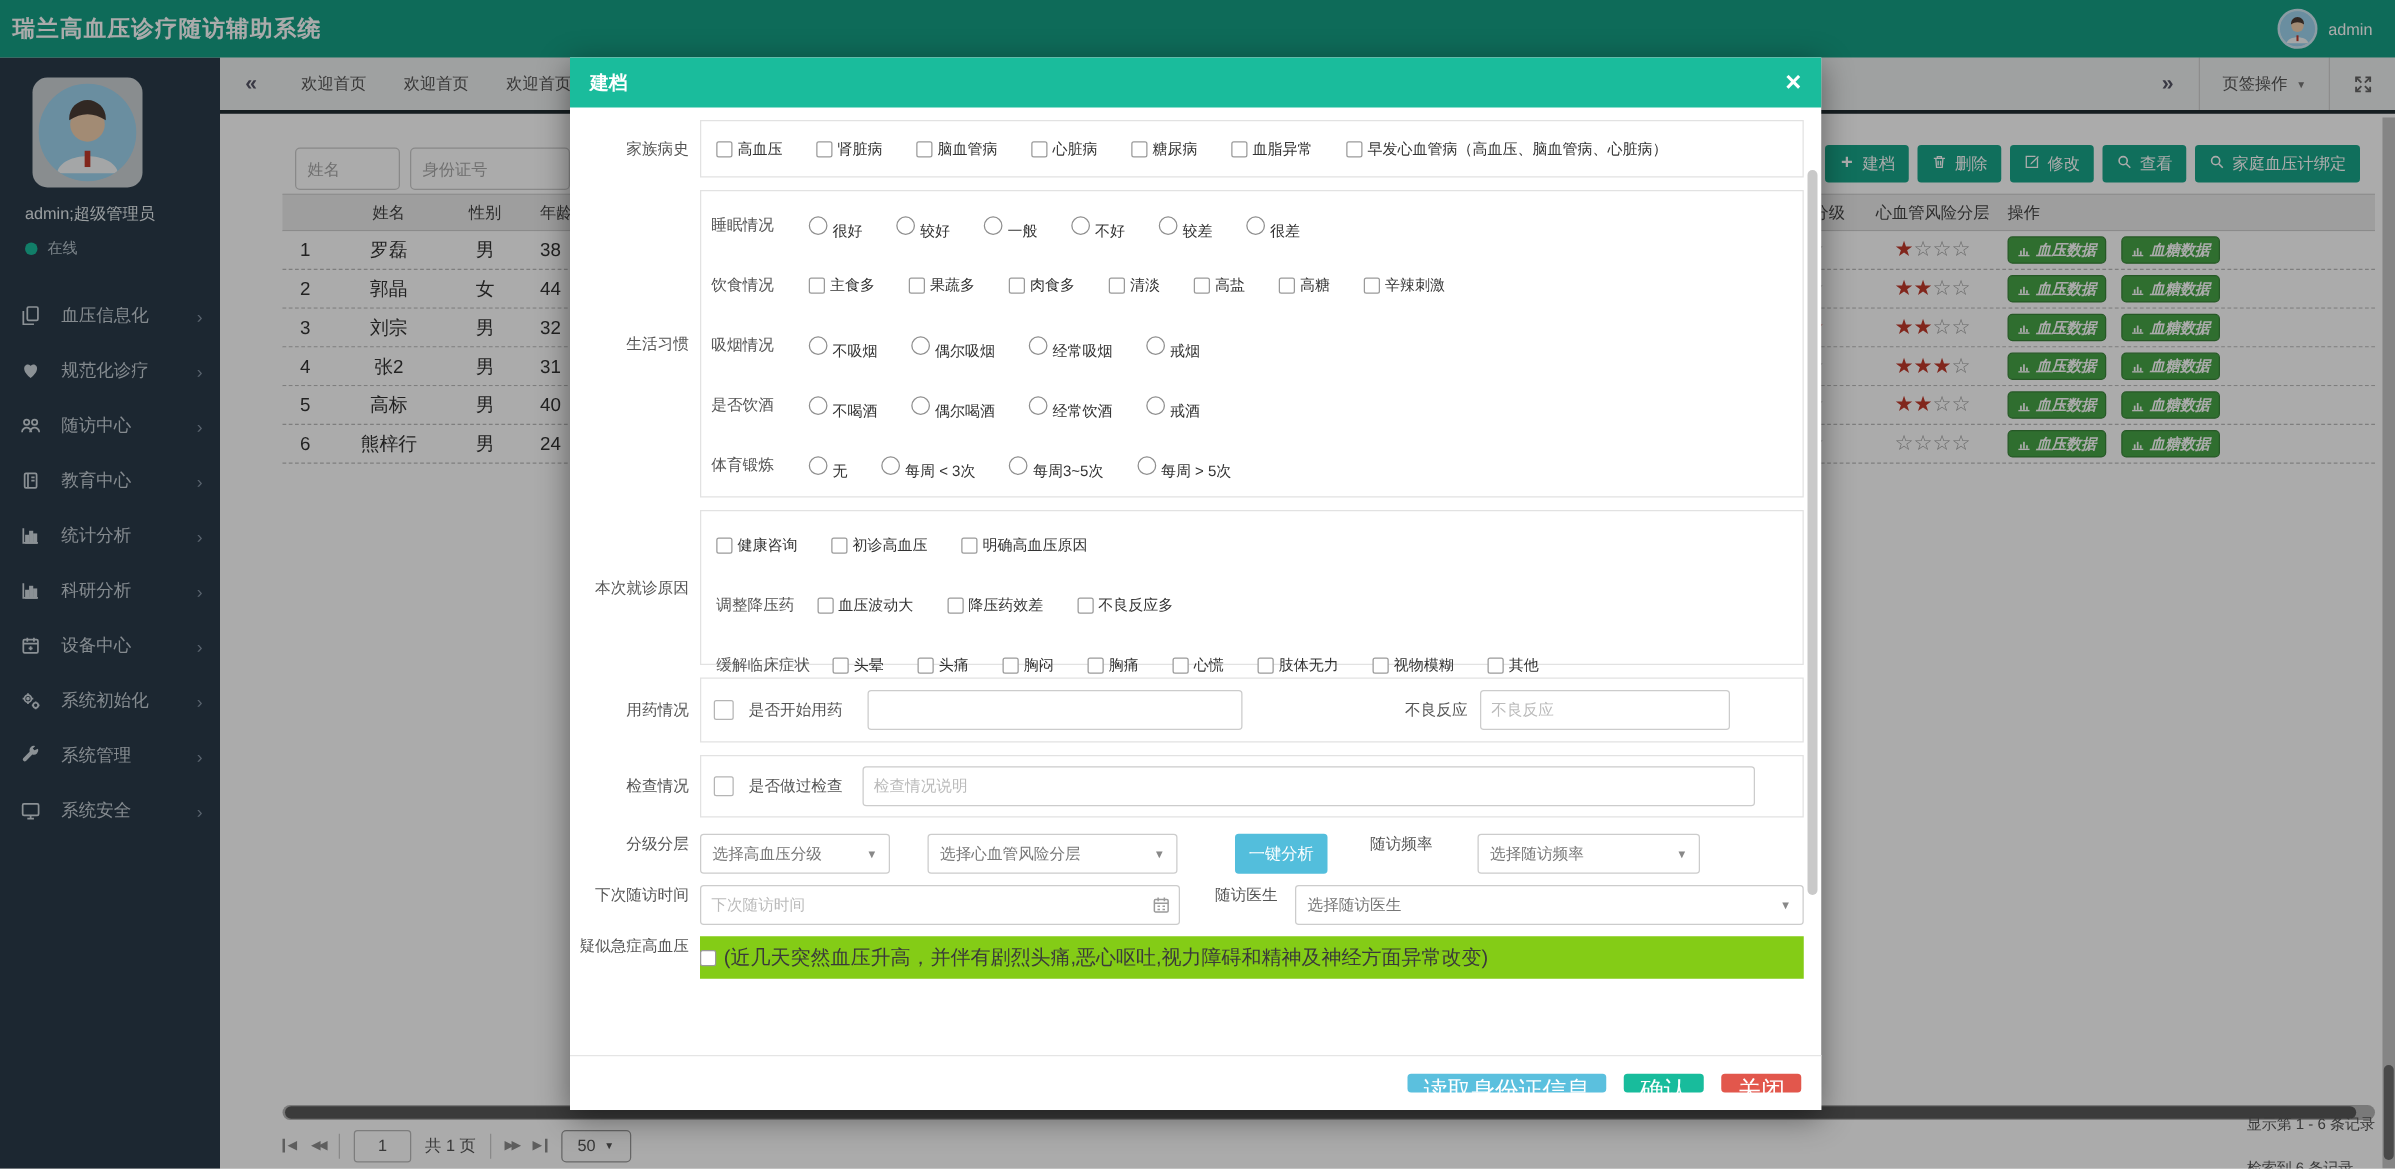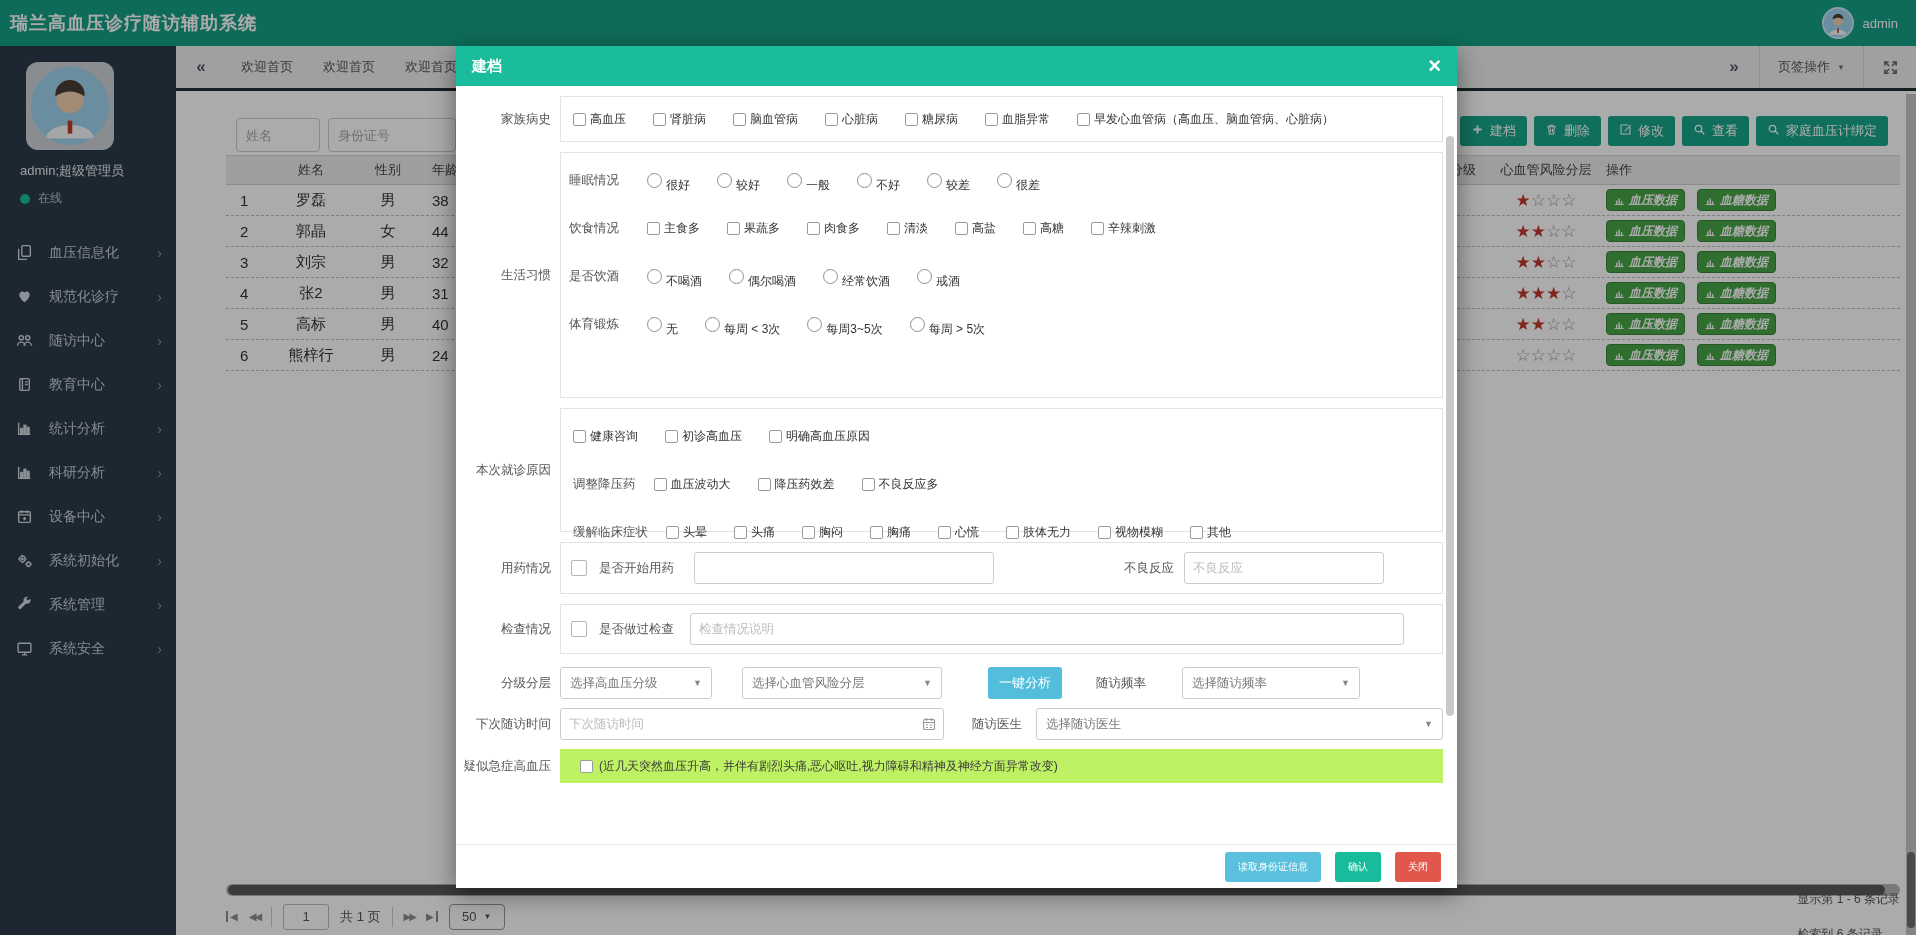--- a/index.html
+++ b/index.html
@@ -109,32 +109,32 @@
   .sub-lbl { width:78px; flex:none; color:#555; font-size:12.5px; }
   .box-visit { height:124px; padding:3px 12px; }
   .vr-row { height:48px; display:flex; align-items:center; }
   .prefix { color:#555; font-size:12.5px; margin-right:18px; white-space:nowrap; }
   .box-inline { display:flex; align-items:center; padding:0 10px; }
   .box-med { height:52px; }
   .box-exam { height:50px; }
   .ilbl { color:#555; font-size:12.5px; white-space:nowrap; }
   .inp-m { height:32px; border:1px solid #ccc; border-radius:3px; font-size:12.5px; color:#555; padding:0 8px; }
   .inp-m::placeholder { color:#bbb; }
-  .m-row.plain { align-items:center; margin-bottom:9px; }
+  .m-row.plain { align-items:flex-start; margin-bottom:9px; }
   .sel { height:32px; border:1px solid #ccc; border-radius:3px; background:#fff; display:flex; align-items:center; padding:0 9px; font-size:12.5px; color:#777; cursor:pointer; }
   .sel .arr { margin-left:auto; color:#888; font-size:9px; padding-left:9px; }
   .btn-analyze { height:32px; width:74px; background:#53bedc; border:none; border-radius:3px; color:#fff; font-size:13px; cursor:pointer; font-family:inherit; }
   .date-wrap { position:relative; width:384px; }
   .date-wrap input { width:100%; }
   .cal-ic { position:absolute; right:7px; top:8px; width:16px; height:16px; color:#9a9a9a; }
   .cal-ic svg { width:16px; height:16px; }
-  .pink { flex:1; margin-right:0; height:34px; background:#bef264; display:flex; align-items:center; gap:6px; padding:0 20px; font-size:12px; color:#3a3a3a; }
+  .pink { flex:1; margin-right:0; height:34px; background:#84cc16; display:flex; align-items:center; gap:6px; padding:0 0; font-size:16px; color:#3a3a3a; }
   .m-scrollthumb { position:absolute; right:3px; top:50px; width:8px; height:580px; background:#c9c9c9; border-radius:4px; }
   .m-footer { position:absolute; left:0; right:0; bottom:0; height:44px; border-top:1px solid #e5e5e5; display:flex; align-items:center; justify-content:flex-end; gap:14px; padding-right:16px; background:#fff; }
-  .btn-f { height:30px; border:none; border-radius:3px; color:#fff; font-size:10px; padding:0 13px; cursor:pointer; font-family:inherit; }
+  .btn-f { height:15px; border:none; border-radius:3px; color:#fff; font-size:19px; padding:0 13px; cursor:pointer; font-family:inherit; }
   .btn-readid { background:#5bc0de; }
   .btn-confirm { background:#18bc9c; }
   .btn-close { background:#e2574c; }
 </style>
 </head>
 <body>
 
 <div class="page">
 
   <div class="app-header">
@@ -680,20 +680,42 @@
                   <span class="cb"></span>
                   <span>高糖</span>
                 </span>
                 <span class="opt">
                   <span class="cb"></span>
                   <span>辛辣刺激</span>
                 </span>
               </span>
           </div>
           <div class="ls-row">
+            <span class="sub-lbl">吸烟情况</span>
+            <span class="opts">
+
+            <span class="opt opt-r">
+                  <span class="rd"></span>
+                  <span class="txt">不吸烟</span>
+                </span>
+                <span class="opt opt-r">
+                  <span class="rd"></span>
+                  <span class="txt">偶尔吸烟</span>
+                </span>
+                <span class="opt opt-r">
+                  <span class="rd"></span>
+                  <span class="txt">经常吸烟</span>
+                </span>
+                <span class="opt opt-r">
+                  <span class="rd"></span>
+                  <span class="txt">戒烟</span>
+                </span>
+              </span>
+          </div>
+          <div class="ls-row">
             <span class="sub-lbl">是否饮酒</span>
             <span class="opts">
 
             <span class="opt opt-r">
                   <span class="rd"></span>
                   <span class="txt">不喝酒</span>
                 </span>
                 <span class="opt opt-r">
                   <span class="rd"></span>
                   <span class="txt">偶尔喝酒</span>

